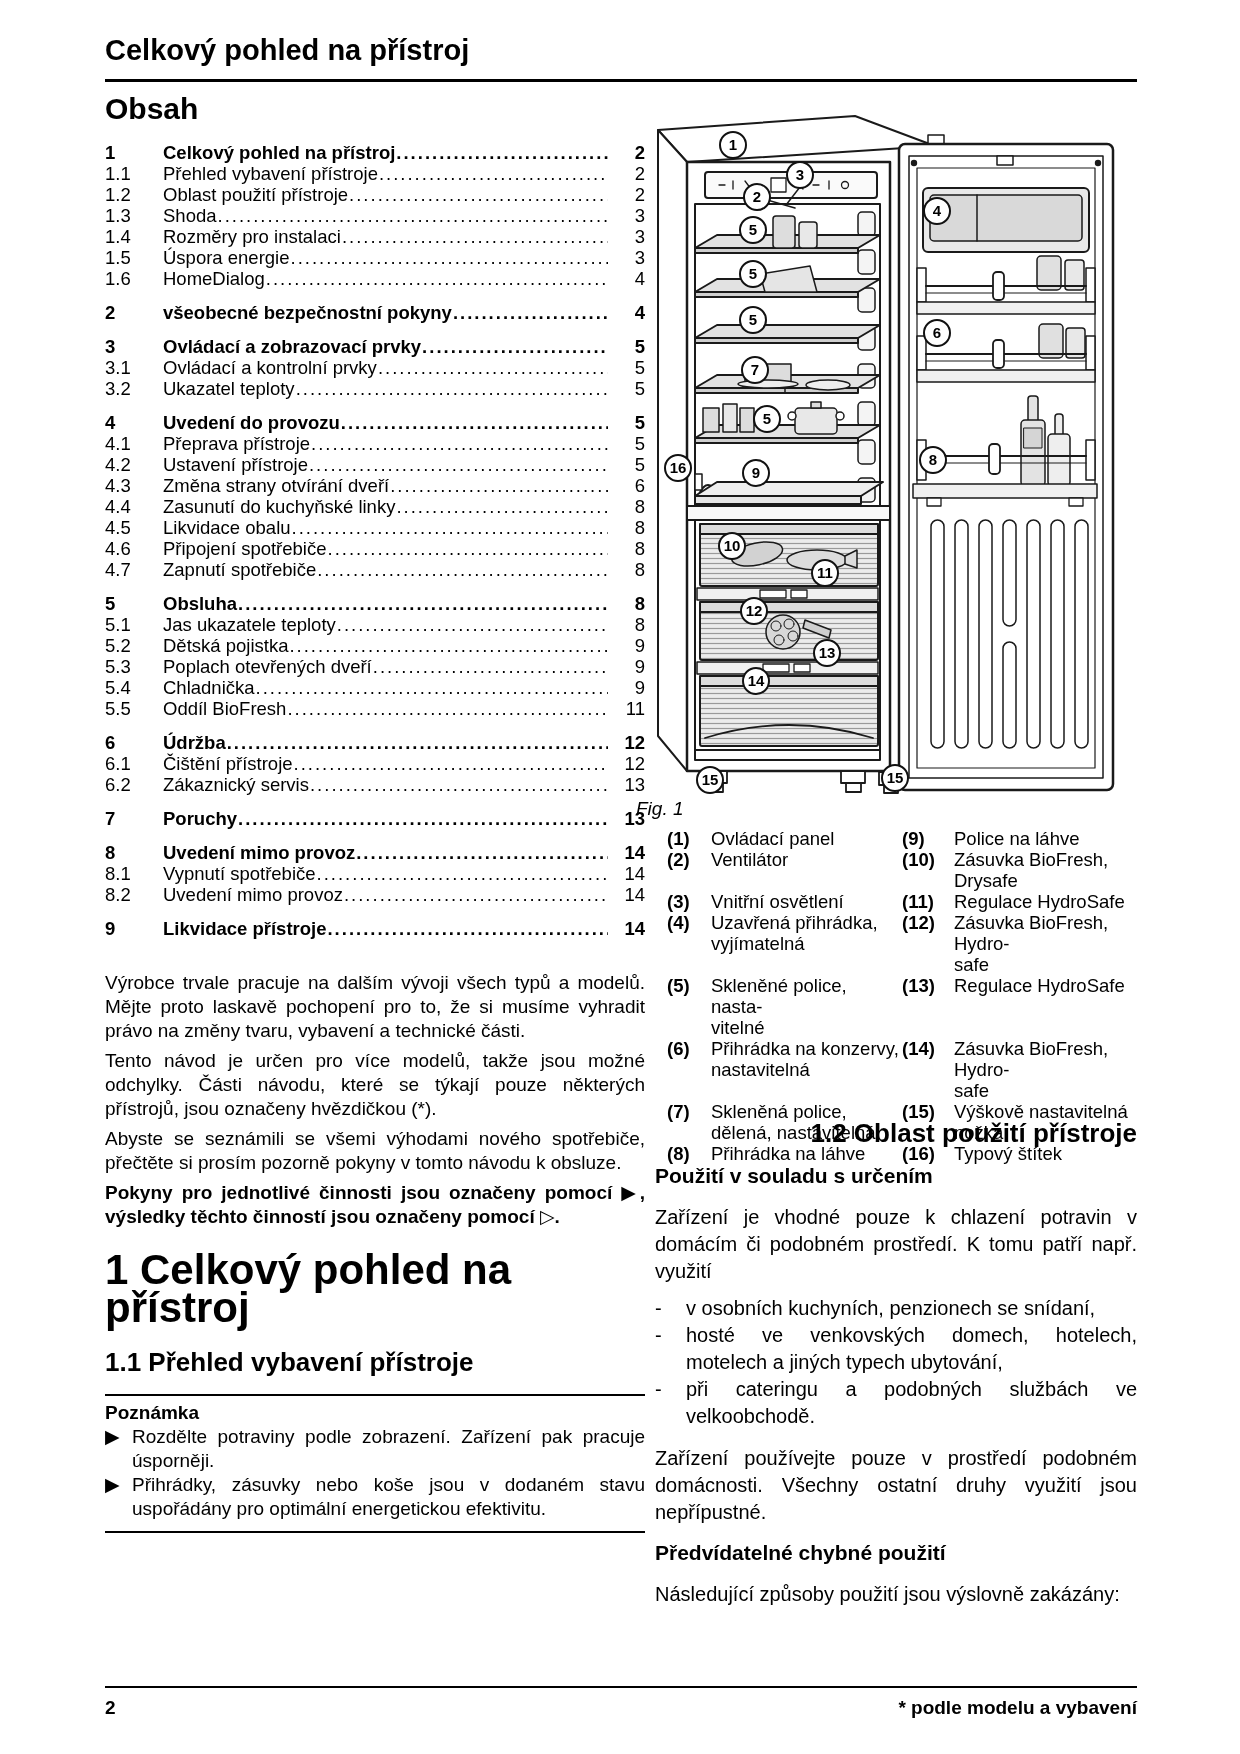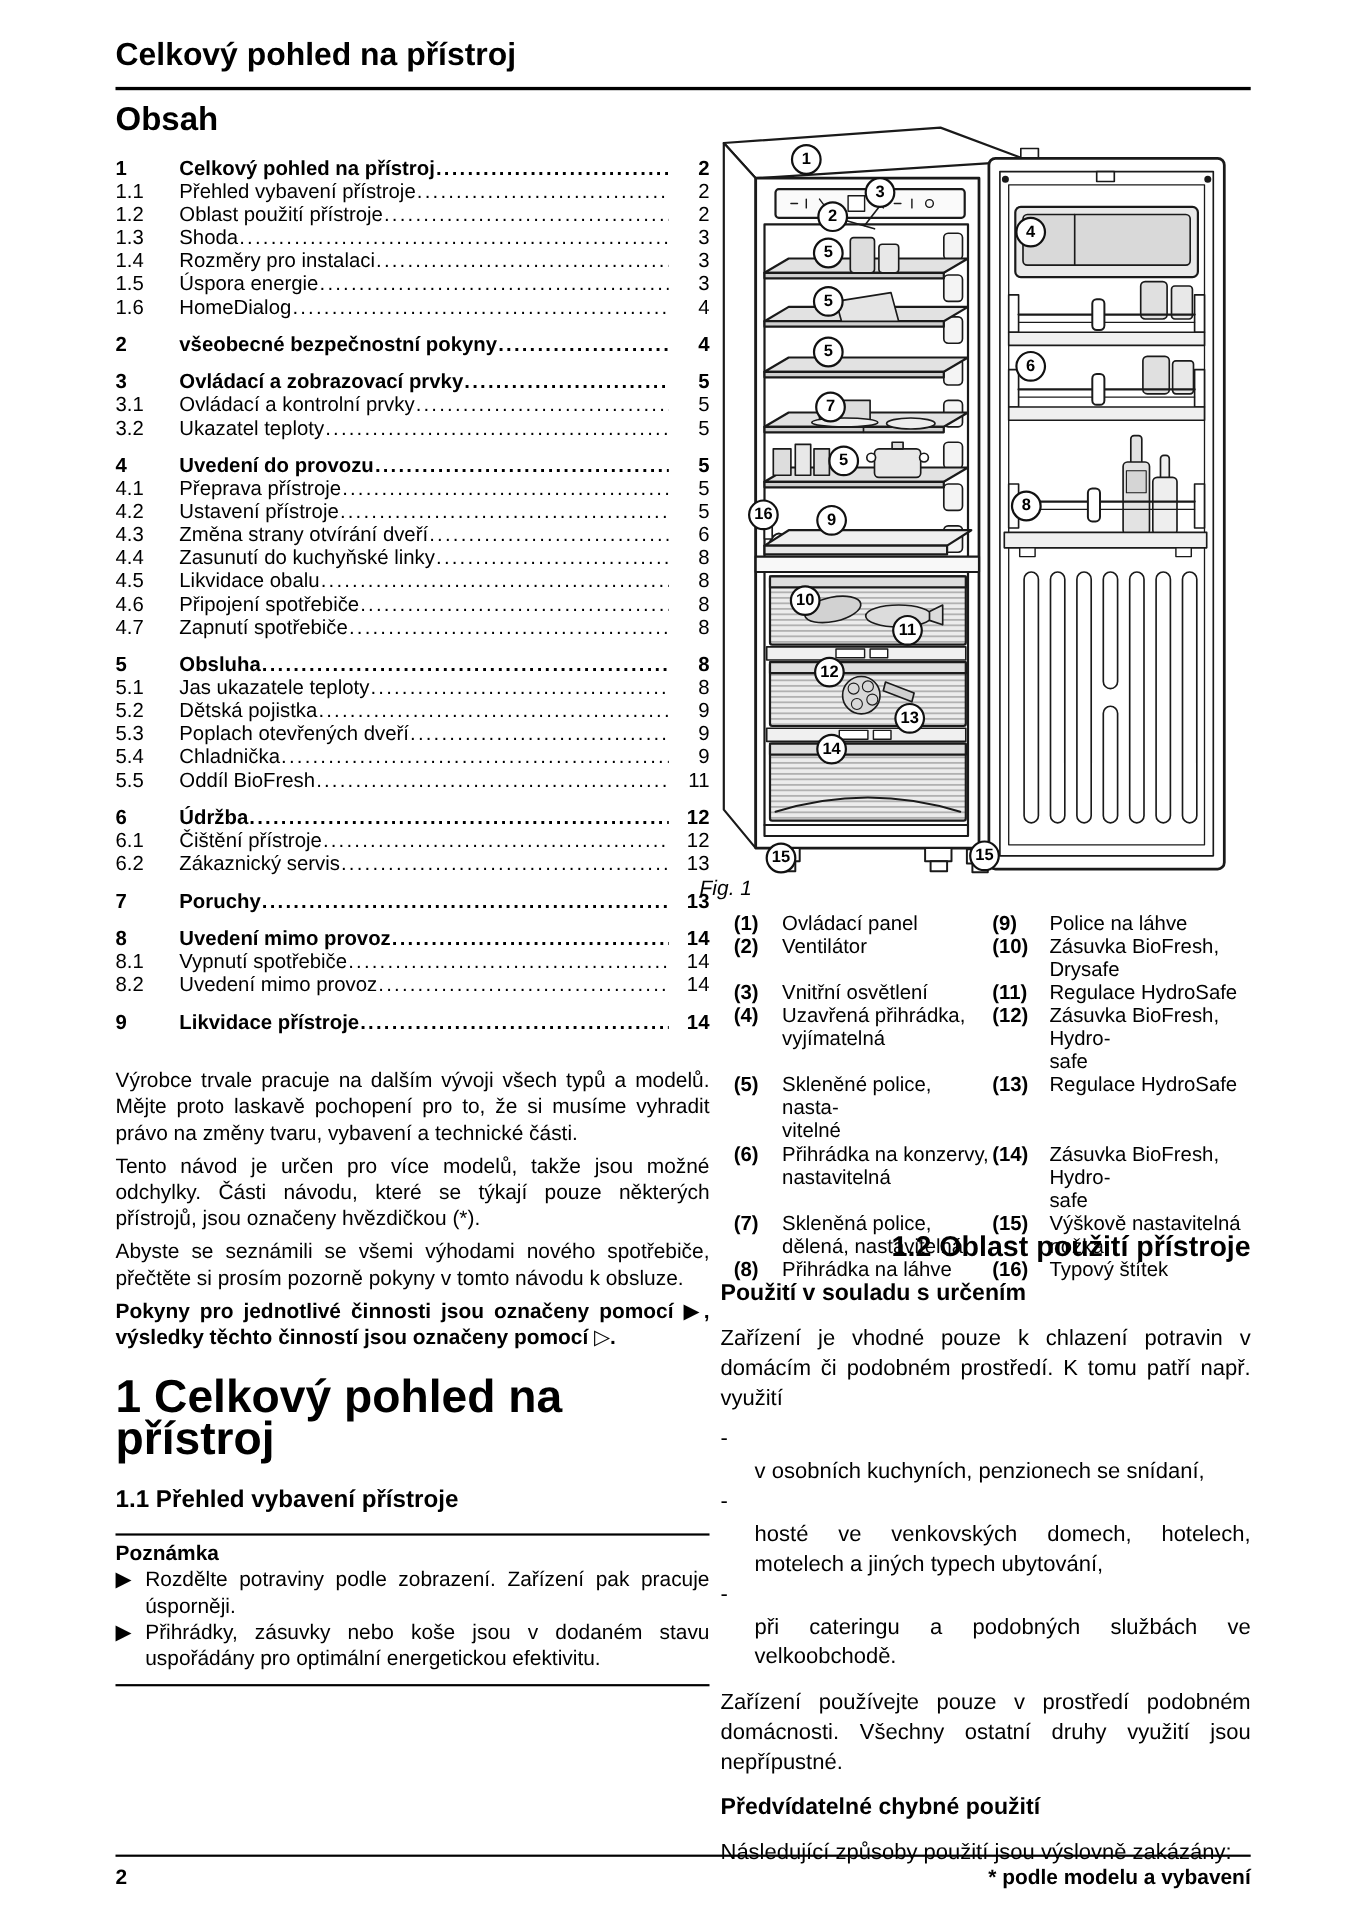--- a/index.html
+++ b/index.html
@@ -15,21 +15,21 @@
   .toc-row.chapter{font-weight:bold;margin-top:13px;}
   .toc-num{width:58px;flex:none;}
   .toc-label{flex:none;white-space:nowrap;}
   .toc-leader{flex:1;overflow:hidden;white-space:nowrap;margin:0 3px 0 1px;}
   .toc-leader::after{content:"....................................................................................................";letter-spacing:2px;}
   .toc-page{flex:none;width:34px;text-align:right;}
   .intro{margin-top:32px;}
   .para{font-size:19px;line-height:24px;text-align:justify;margin:0 0 6px 0;}
   .para.bold{font-weight:bold;}
   .h1{font-size:42px;font-weight:bold;margin:22px 0 0 0;line-height:38px;}
-  .h2{font-size:22px;font-weight:bold;margin:20px 0 0 0;line-height:31px;}
+  .h2{font-size:26px;font-weight:bold;margin:20px 0 0 0;line-height:31px;}
   .note-box{margin-top:16px;border-top:2px solid #000;border-bottom:2px solid #000;padding:5px 0 10px 0;}
   .note-title{font-size:19px;font-weight:bold;line-height:24px;}
   .note-item{display:flex;font-size:19px;line-height:24px;}
   .nmark{width:27px;flex:none;}
   .ntext{flex:1;text-align:justify;}
   
   .figure-area{position:absolute;left:645px;top:96px;width:505px;height:706px;}
   .figure-area svg{position:absolute;left:0;top:0;}
   .callout{position:absolute;width:24px;height:24px;border:2px solid #111;border-radius:50%;
            background:#fff;text-align:center;line-height:24px;font-size:15px;font-weight:bold;z-index:3;}
@@ -42,21 +42,21 @@
   .lnum{font-weight:bold;flex:none;width:44px;}
   .legend-cell.r .lnum{width:52px;}
   .llabel{white-space:pre-line;}
   
   .right-text{position:absolute;left:655px;top:1118px;width:482px;}
   .rh2{font-size:26px;font-weight:bold;margin:0;line-height:31px;text-align:right;}
   .subhead{font-size:21px;font-weight:bold;margin:14px 0 8px 0;line-height:26px;}
   .rpara{font-size:20px;line-height:27px;text-align:justify;margin:15px 0 10px 0;}
   .ritem{display:flex;font-size:20px;line-height:27px;}
   .rmark{width:31px;flex:none;}
-  .rtext{flex:1;text-align:justify;margin-top:30px;}
+  .rtext{flex:1;text-align:justify;}
   .usage-list{margin:0 0 10px 0;}
   
   .footer{position:absolute;left:105px;top:1686px;width:1032px;border-top:2px solid #000;
           display:flex;justify-content:space-between;padding-top:9px;font-size:19px;font-weight:bold;}
 </style>
 </head>
 <body>
 
 <div class="page">
 
@@ -453,21 +453,21 @@
       </g>
     </svg>
   <div class="callout" style="left: 74px; top: 35px;">1</div>
       <div class="callout" style="left: 141px; top: 65px;">3</div>
       <div class="callout" style="left: 98px; top: 87px;">2</div>
       <div class="callout" style="left: 94px; top: 120px;">5</div>
       <div class="callout" style="left: 94px; top: 164px;">5</div>
       <div class="callout" style="left: 94px; top: 210px;">5</div>
       <div class="callout" style="left: 96px; top: 260px;">7</div>
       <div class="callout" style="left: 108px; top: 309px;">5</div>
-      <div class="callout" style="left: 35px; top: 358px;">16</div>
+      <div class="callout" style="left: 19px; top: 358px;">16</div>
       <div class="callout" style="left: 97px; top: 363px;">9</div>
       <div class="callout" style="left: 73px; top: 436px;">10</div>
       <div class="callout" style="left: 166px; top: 463px;">11</div>
       <div class="callout" style="left: 95px; top: 501px;">12</div>
       <div class="callout" style="left: 168px; top: 543px;">13</div>
       <div class="callout" style="left: 97px; top: 571px;">14</div>
       <div class="callout" style="left: 51px; top: 670px;">15</div>
       <div class="callout" style="left: 236px; top: 668px;">15</div>
       <div class="callout" style="left: 278px; top: 101px;">4</div>
       <div class="callout" style="left: 278px; top: 223px;">6</div>

